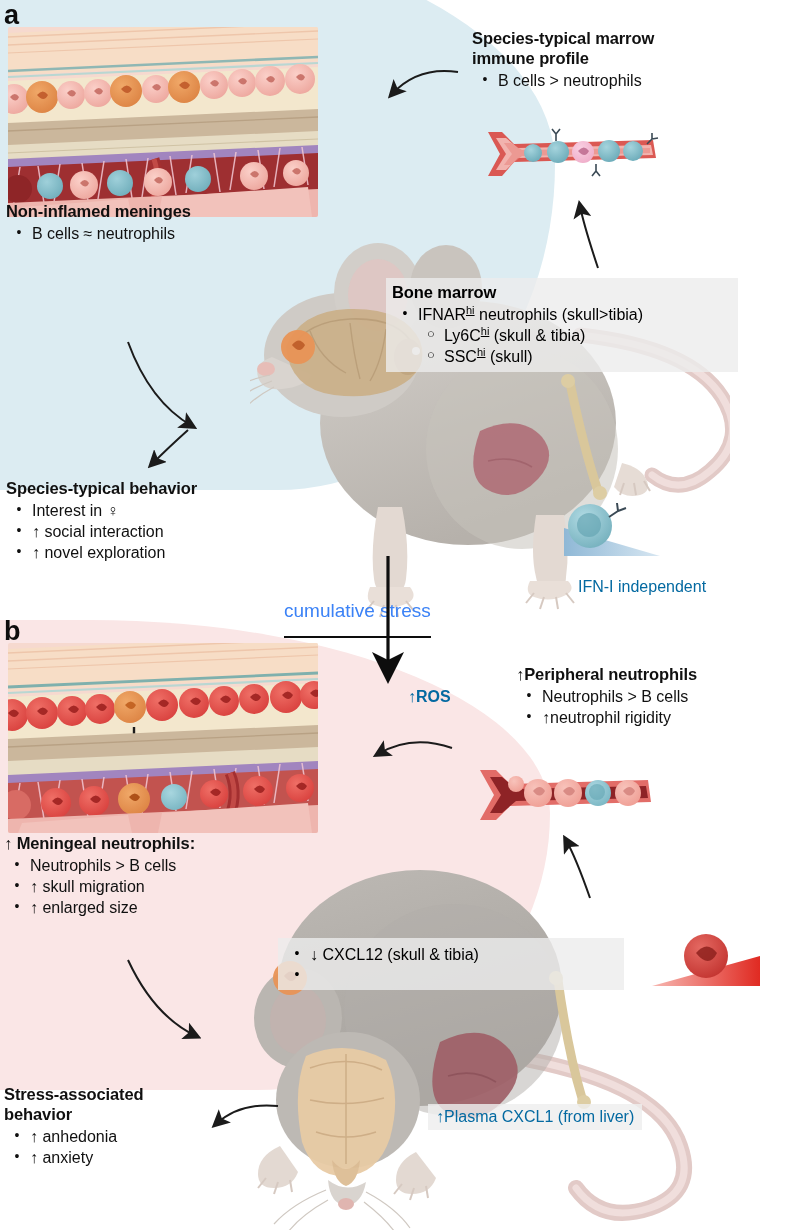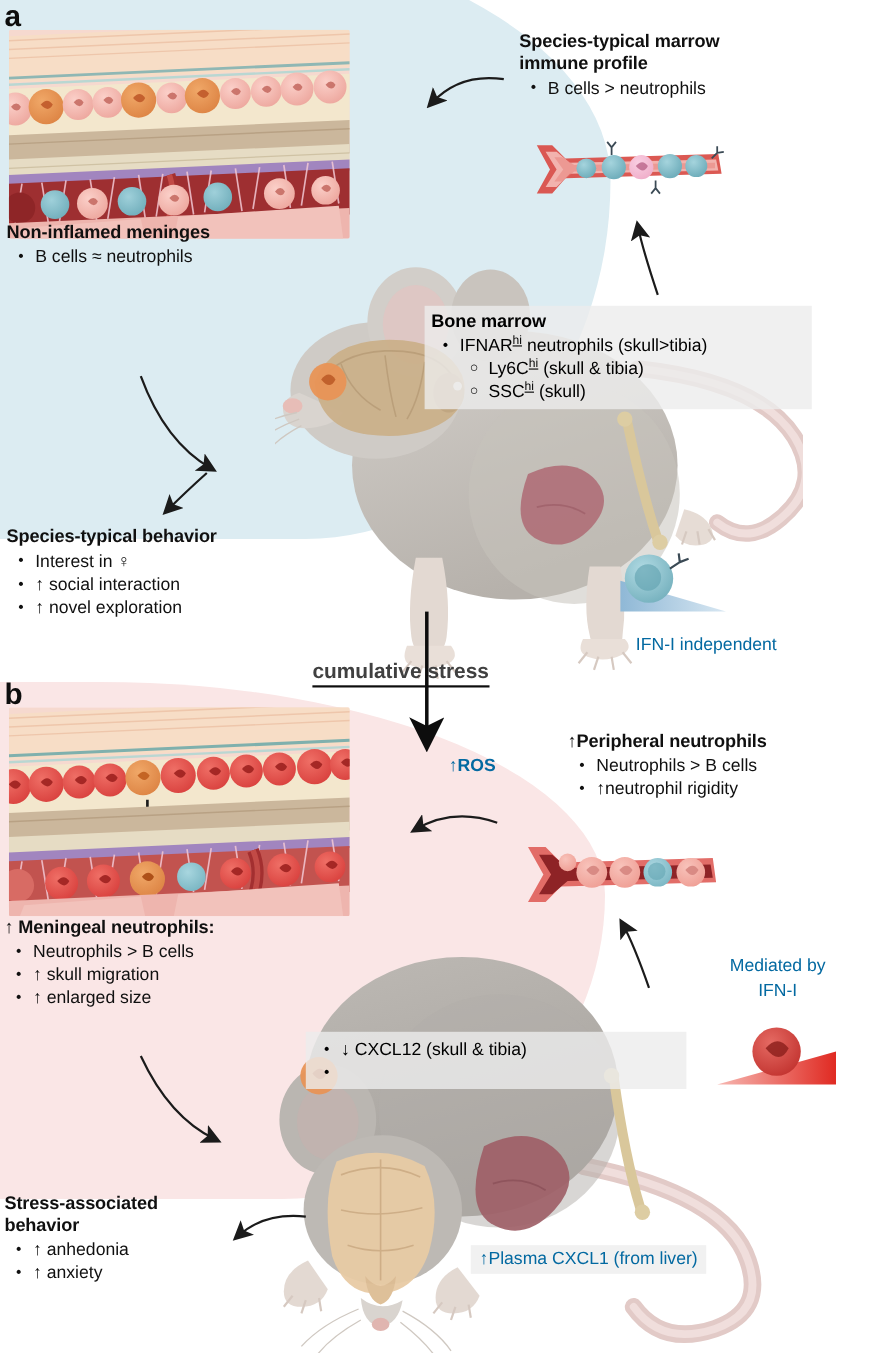--- a/index.html
+++ b/index.html
@@ -51,33 +51,32 @@
     font-size:14px;line-height:1.42;
   }
   .tlist li.sub .bul{font-size:13px;}
   .tlist li.sub{padding-left:26px;}
   .sup{font-size:11px;vertical-align:super;line-height:0;text-decoration:underline;}
   
   .plain{font-size:16px;color:#0369a1;white-space:nowrap;}
   .center{text-align:center;}
   
   .cum-stress{
-    font-size:19px;font-weight:bold;color:#404040;
-    border-bottom:2.5px solid #0d0d0d;padding-bottom:1px;
+    font-size:19px;font-weight:normal;color:#3b82f6;
+    border-bottom:2.5px solid #0d0d0d;padding-bottom:14px;
     white-space:nowrap;
   }
   
   .callout{
     background:rgba(236,236,236,0.80);
     padding:4px 8px 5px 6px;
   }
   .callout-plain{
     background:rgba(238,238,238,0.82);
     padding:4px 8px;
-    margin-top:28px;
   }
   
   #vector{left:0;top:0;width:800px;height:1230px;pointer-events:none;}
 </style>
 </head>
 <body>
 
 <div id="figure">
 
   <div class="abs blob-blue"></div>
@@ -647,24 +646,20 @@
       <li>
         <span class="bul">•</span>
         <span><span>↓ CXCL12 (skull &amp; tibia)</span><span class="sup"></span><span></span></span>
       </li>
       <li>
         <span class="bul">•</span>
       </li>
     </ul>
   </div>
 
-  <div class="abs plain center" style="left:632px;top:868px;width:150px;line-height:1.35;">
-    <div>Mediated by</div>
-    <div>IFN-I</div>
-  </div>
   <div class="abs" style="left:648px;top:920px;">
     <svg width="120" height="80" viewBox="0 0 120 80">
       <defs>
         <linearGradient id="wedgeRed" x1="0" y1="0" x2="1" y2="0">
           <stop offset="0%" stop-color="#f7b8b2"></stop>
             <stop offset="100%" stop-color="#e02a22"></stop>
         </linearGradient>
         <radialGradient id="neuBig" cx="38%" cy="32%" r="75%">
           <stop offset="0%" stop-color="#e56a63"></stop>
             <stop offset="100%" stop-color="#c2332f"></stop>

